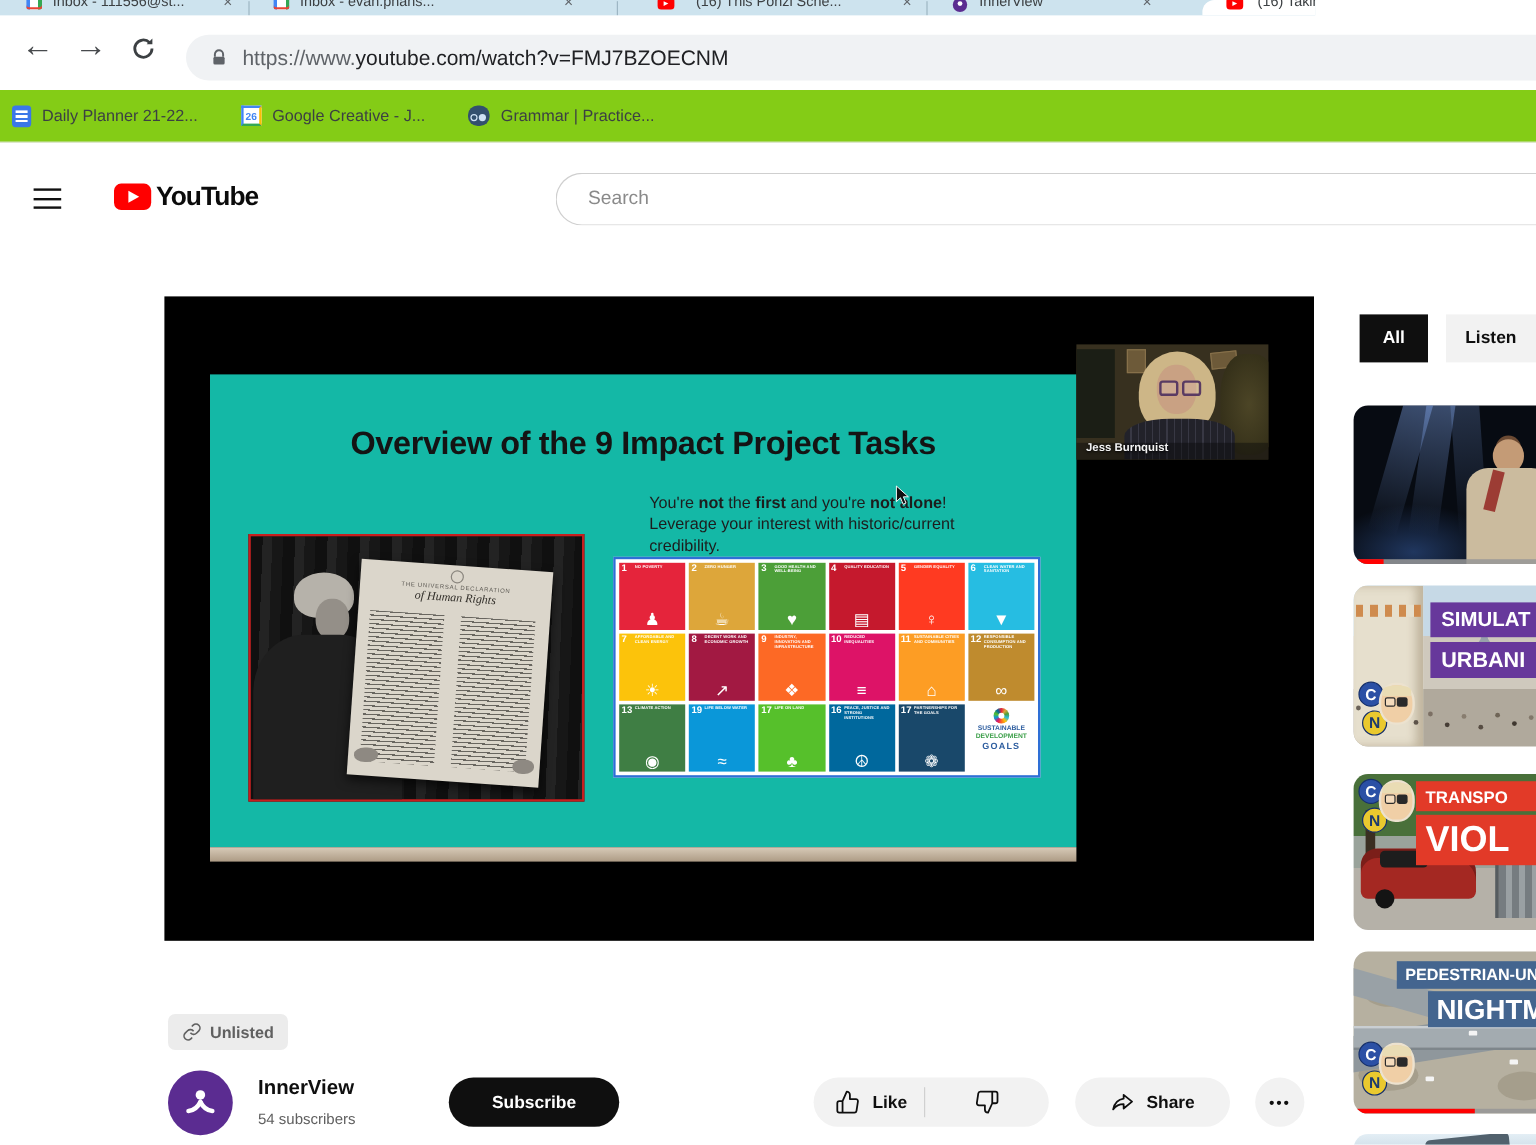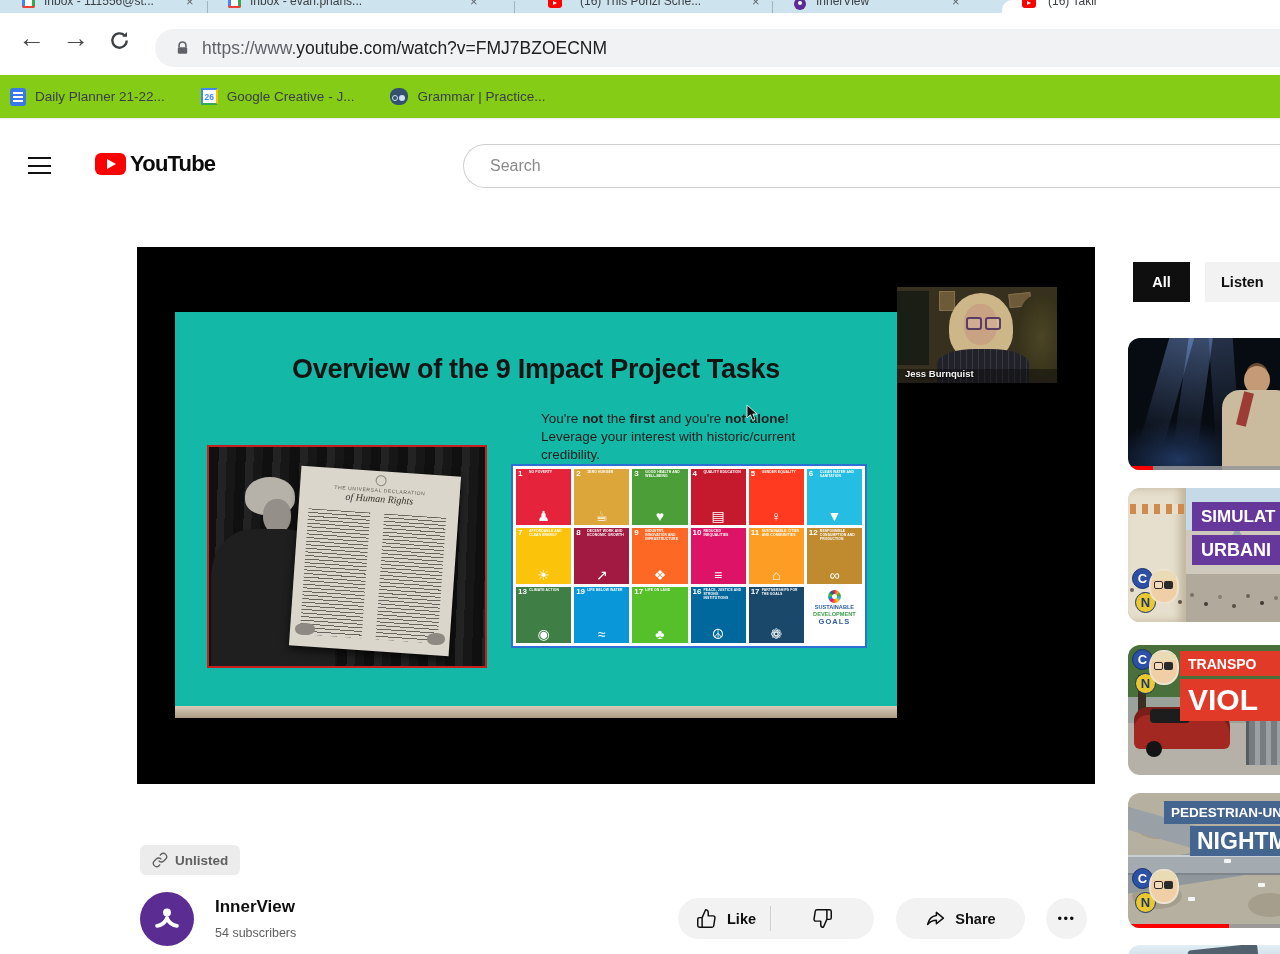--- a/index.html
+++ b/index.html
@@ -402,20 +402,21 @@
 
   <div class="avatar">
     <svg width="34" height="34" viewBox="0 0 24 24">
       <circle cx="12" cy="7.4" r="2.8" fill="#fff"></circle>
       <path d="M12 11.5c-1.6 3.2-4 5-7 5.3" stroke="#fff" stroke-width="2.7" fill="none" stroke-linecap="round"></path>
       <path d="M12 11.5c1.6 3.2 4 5 7 5.3" stroke="#fff" stroke-width="2.7" fill="none" stroke-linecap="round"></path>
     </svg>
   </div>
   <div class="chname">InnerView</div>
   <div class="chsubs">54 subscribers</div>
+  <div class="subscribe">Subscribe</div>
 
   <div class="likepill">
     <div class="likebtn">
       <svg width="21" height="21" viewBox="0 0 24 24">
         <path d="M14 9V5a3 3 0 0 0-3-3l-4 9v11h11.28a2 2 0 0 0 2-1.7l1.38-9a2 2 0 0 0-2-2.3zM7 22H4a2 2 0 0 1-2-2v-7a2 2 0 0 1 2-2h3" fill="none" stroke="#0f0f0f" stroke-width="1.7" stroke-linejoin="round"></path>
       </svg>
       <span>Like</span>
     </div>
     <span class="pilldiv"></span>
     <div class="dislikebtn">

